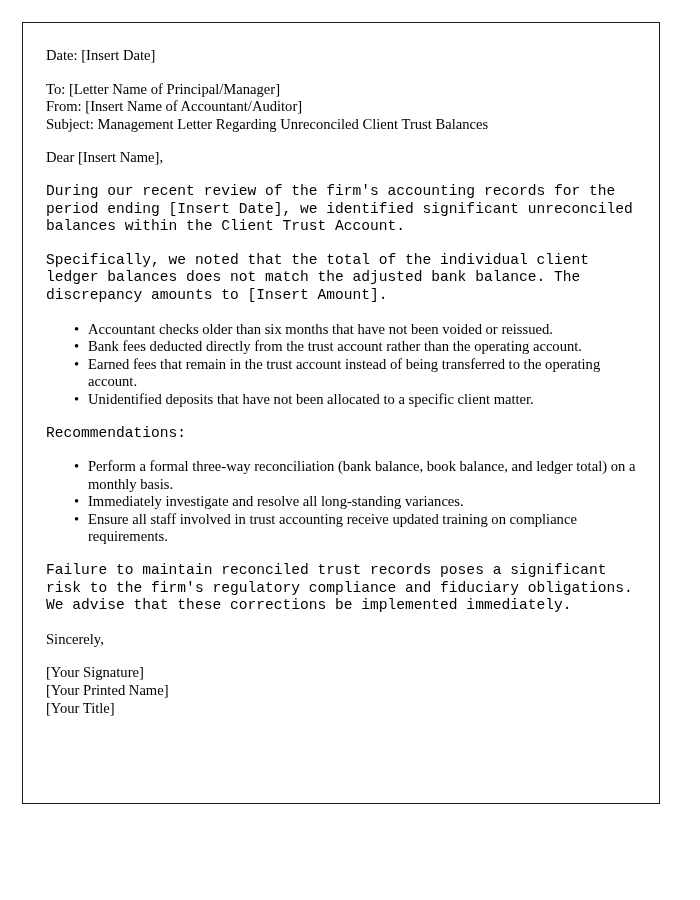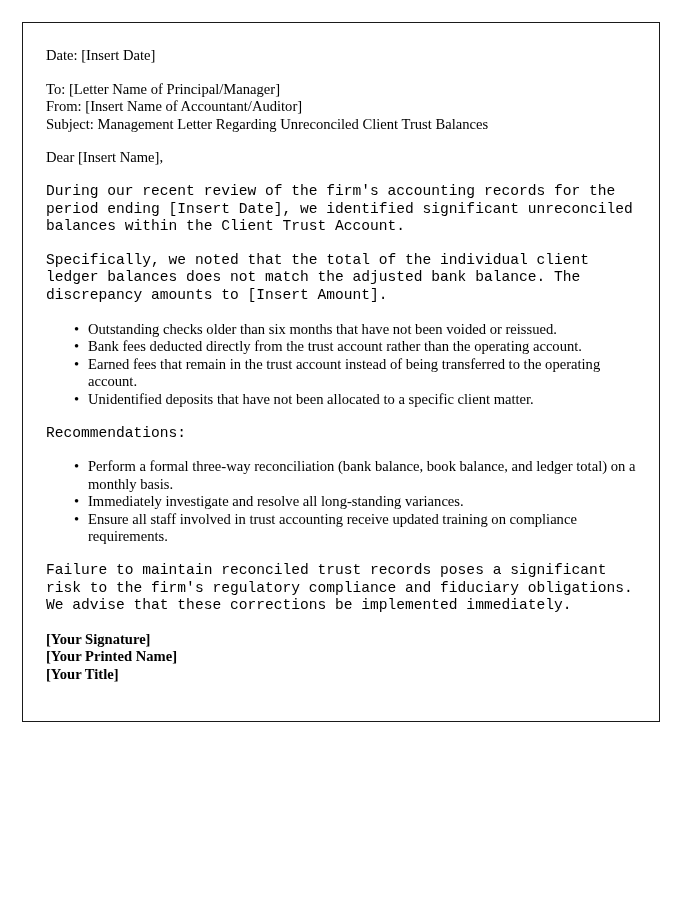--- a/index.html
+++ b/index.html
@@ -12,40 +12,39 @@
     height: 900px;
     font-family: "Liberation Serif", "DejaVu Serif", serif;
     color: #000000;
     overflow: hidden;
   }
   .page-frame {
     position: absolute;
     left: 22px;
     top: 22px;
     width: 638px;
-    height: 700px;
+    height: 782px;
     border: 1.3px solid #1a1a1a;
     box-sizing: border-box;
     background: #ffffff;
   }
   .letter-body {
     position: absolute;
     left: 23px;
     top: 24px;
     width: 594px;
     font-size: 14.6px;
     line-height: 17.6px;
     text-align: left;
   }
   .block {
     margin: 0 0 16px 0;
   }
   .block.tight {
     margin-bottom: 0;
-    font-weight: bold;
   }
   .line {
     display: block;
     white-space: pre-wrap;
   }
   p.para {
     margin: 0 0 16px 0;
     white-space: normal;
     font-family: Liberation Mono, monospace;
   }
@@ -92,36 +91,39 @@
     <div class="block">
       <span class="line">Dear [Insert Name],</span>
     </div>
 
     <p class="para">During our recent review of the firm's accounting records for the period ending [Insert Date], we identified significant unreconciled balances within the Client Trust Account.</p>
 
     <p class="para">Specifically, we noted that the total of the individual client ledger balances does not match the adjusted bank balance. The discrepancy amounts to [Insert Amount].</p>
 
 
     <ul class="bullets">
-      <li>Outstanding checks older than six months that have not been voided or reissued.</li>
+      <li>Accountant checks older than six months that have not been voided or reissued.</li>
       <li>Bank fees deducted directly from the trust account rather than the operating account.</li>
       <li>Earned fees that remain in the trust account instead of being transferred to the operating account.</li>
       <li>Unidentified deposits that have not been allocated to a specific client matter.</li>
     </ul>
 
     <p class="para">Recommendations:</p>
 
     <ul class="bullets">
       <li>Perform a formal three-way reconciliation (bank balance, book balance, and ledger total) on a monthly basis.</li>
       <li>Immediately investigate and resolve all long-standing variances.</li>
       <li>Ensure all staff involved in trust accounting receive updated training on compliance requirements.</li>
     </ul>
 
     <p class="para">Failure to maintain reconciled trust records poses a significant risk to the firm's regulatory compliance and fiduciary obligations. We advise that these corrections be implemented immediately.</p>
 
+    <div class="block">
+      <span class="line">Sincerely,</span>
+    </div>
 
     <div class="block tight">
       <span class="sig-line">[Your Signature]</span>
       <span class="sig-line">[Your Printed Name]</span>
       <span class="sig-line">[Your Title]</span>
     </div>
 
   </div>
 </div>
 

